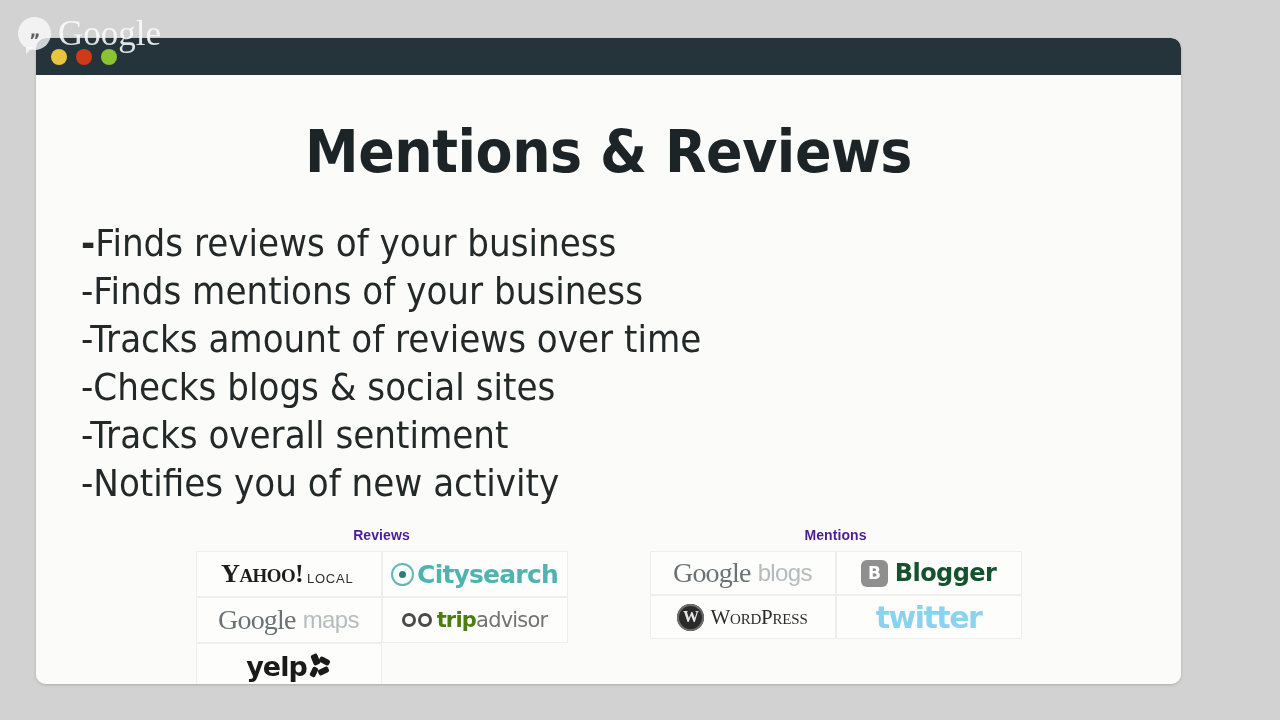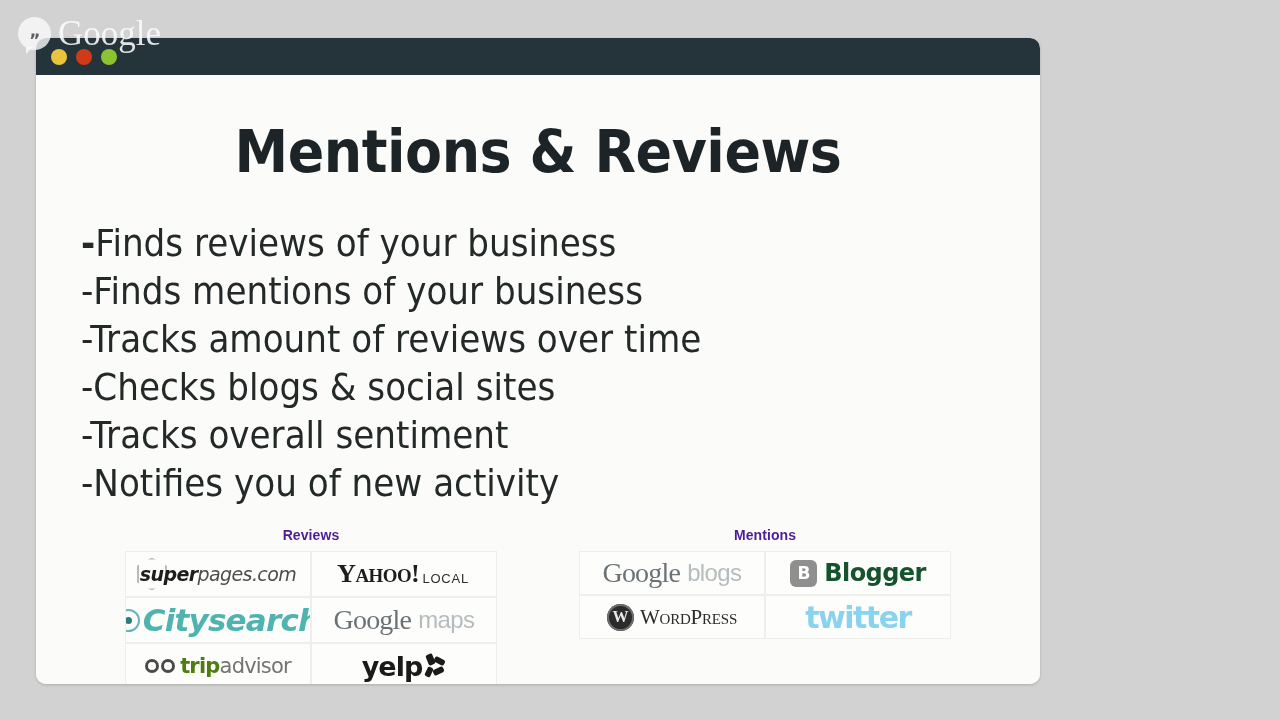--- a/index.html
+++ b/index.html
@@ -61,21 +61,21 @@
     color: rgba(252,252,252,0.88);
     line-height: 1;
     letter-spacing: 0px;
   }
 
   
   #card {
     position: absolute;
     left: 36px;
     top: 38px;
-    width: 1004px;
+    width: 1145px;
     height: 646px;
     border-radius: 10px 10px 10px 10px;
     background: #fbfbf9;
     box-shadow: 0 1px 3px rgba(0,0,0,0.18);
     overflow: hidden;
   }
   #titlebar {
     height: 37px;
     background: #25343a;
     border-radius: 9px 9px 0 0;
@@ -217,22 +217,22 @@
     border: 2.5px solid #63b8b6;
     display: flex; align-items: center; justify-content: center;
     margin-right: 3px;
   }
   .citysearch .eye i {
     display: block; width: 7px; height: 7px; border-radius: 50%;
     background: #2e7d7b;
   }
   .citysearch .txt {
     font-family: "DejaVu Sans", sans-serif;
-    font-weight: bold; font-style: italic;
-    font-size: 31px; color: #4fb3b0;
+    font-weight: bold; 
+    font-size: 25px; color: #4fb3b0;
     letter-spacing: -0.8px;
   }
 
   
   .goog .g {
     font-family: "Liberation Serif", serif;
     font-size: 28px;
     color: #6a7276;
     letter-spacing: -0.8px;
   }
@@ -358,27 +358,20 @@
         <li><span class="dash">-</span><span>Tracks overall sentiment</span></li>
         <li><span class="dash">-</span><span>Notifies you of new activity</span></li>
       </ul>
 
       <div id="logo-area">
 
         <div class="logo-group reviews">
           <div class="group-heading">Reviews</div>
           <div class="logo-grid">
 
-            <div class="logo-cell">
-              <div class="lg superpages">
-                <span class="hex"></span>
-                <span class="t1">super</span>
-                  <span class="t2">pages.com</span>
-              </div>
-            </div>
 
             <div class="logo-cell">
               <div class="lg yahoo">
                 <span class="yh">Yahoo!</span>
                   <span class="lcl">LOCAL</span>
               </div>
             </div>
 
             <div class="logo-cell">
               <div class="lg citysearch">

